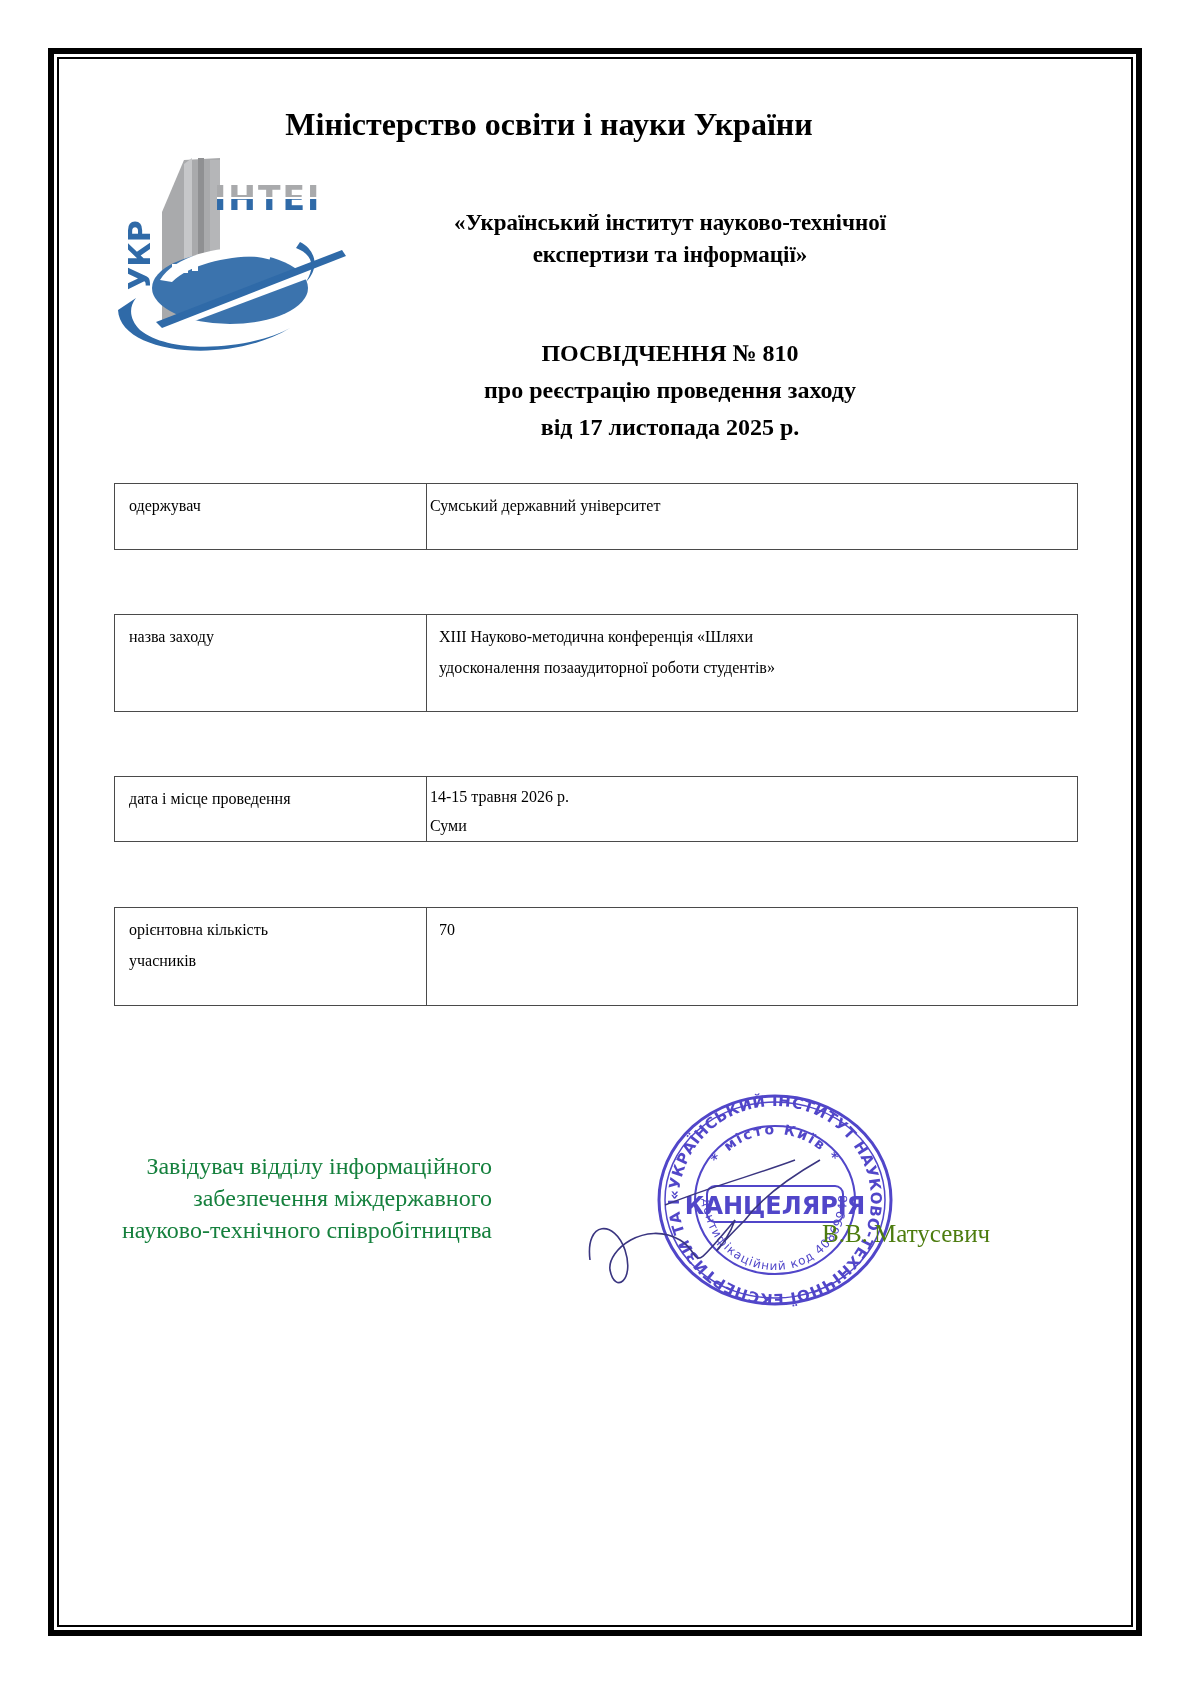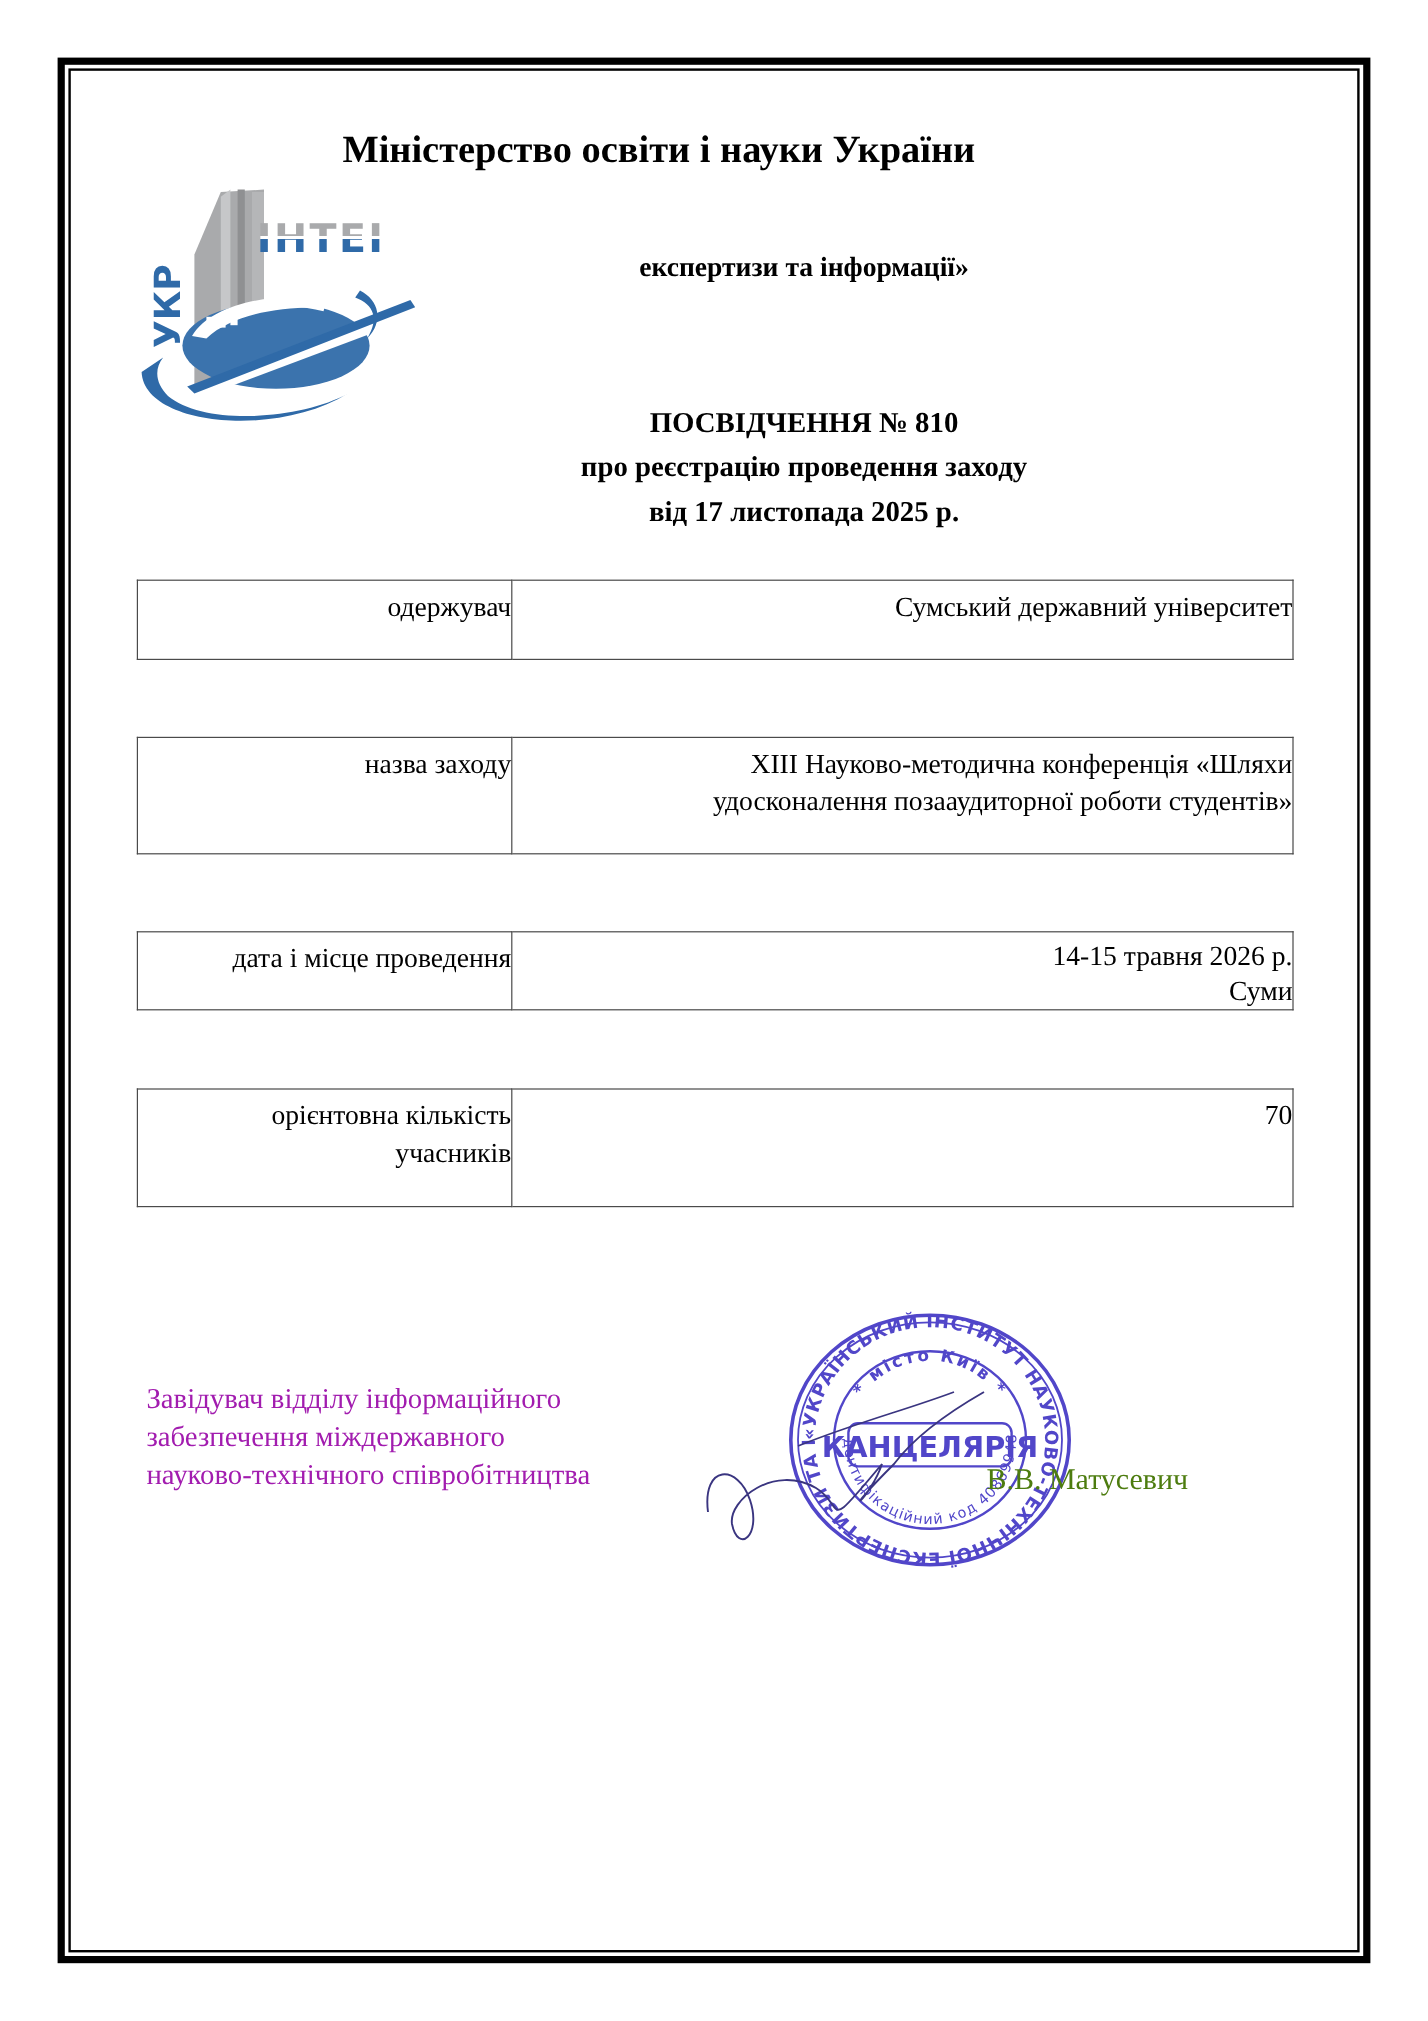--- a/index.html
+++ b/index.html
@@ -60,23 +60,22 @@
       text-align: center;
       font-weight: bold;
       font-size: 24px;
       line-height: 37px;
     }
     .info-table {
       position: absolute;
       left: 114px;
       width: 964px;
       border-collapse: collapse;
-      font-size: 23px;
+      font-size: 16px;
       line-height: 31px;
-      text-align: right;
     }
     .info-table td {
       border: 1.5px solid #4a4a4a;
       vertical-align: top;
       padding: 6px 0 0 0;
     }
     .info-table td.label {
       width: 312px;
       padding-left: 14px;
       box-sizing: border-box;
@@ -90,22 +89,23 @@
     .t4 { top: 907px; } .t4 td { height: 91px; }
     .t2 td.value, .t4 td.value { padding-left: 12px; }
     .t3 td.value { line-height: 31px; padding-top: 4px; }
     .t3 td.value .line2 { margin-top: -2px; }
 
     .signer {
       position: absolute;
       left: 122px; top: 1150px;
       font-size: 24px;
       line-height: 32px;
-      color: #a21caf;
+      color: #15803d;
       font-family: "Liberation Sans Narrow", "Liberation Serif", serif;
+      text-align: right;
     }
     .signer-name {
       position: absolute;
       left: 822px; top: 1220px;
       font-size: 25px;
       color: #4d7c0f;
     }
     .stamp {
       position: absolute;
       left: 655px; top: 1090px;
@@ -153,20 +153,21 @@
   <rect x="62" y="114" width="6" height="12" fill="#fff"></rect>
   <rect x="72" y="111" width="6" height="12" fill="#fff"></rect>
   <rect x="82" y="109" width="6" height="12" fill="#fff"></rect>
 
   <path d="M40,178 L 230,108 L 226,118 L 50,184 Z" fill="#ffffff"></path>
   <path d="M46,172 L 232,100 L 236,106 L 52,178 Z" fill="#2f6aa8"></path>
   <path d="M190,92 C 206,100 210,118 196,132 C 206,116 202,104 186,98 Z" fill="#2f6aa8"></path>
 </svg>
 
 <div class="org-block">
+  <div class="org-name">«Український інститут науково-технічної</div>
   <div class="org-name">експертизи та інформації»</div>
 </div>
 
 <div class="cert-block">
   <div>ПОСВІДЧЕННЯ № 810</div>
   <div>про реєстрацію проведення  заходу</div>
   <div>від  17 листопада 2025 р.</div>
 </div>
 
 <table class="info-table t1">

